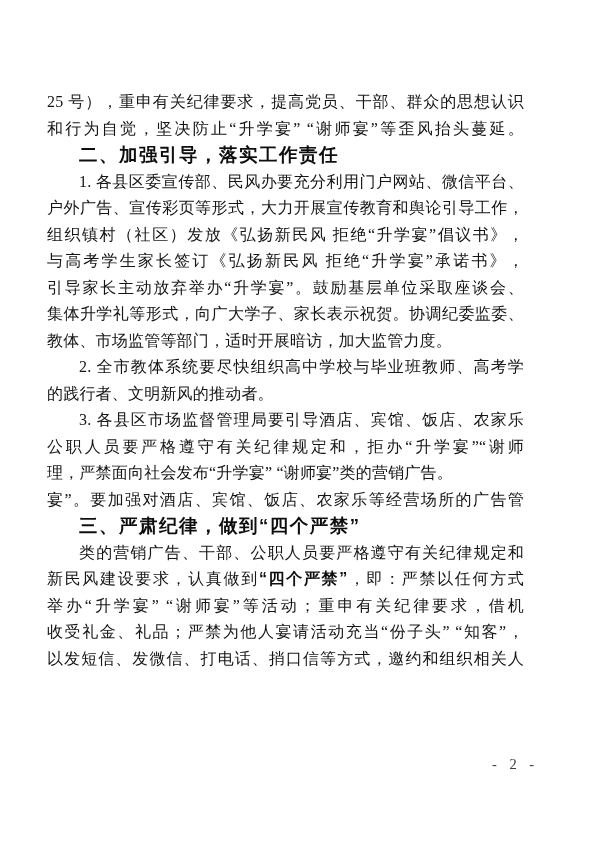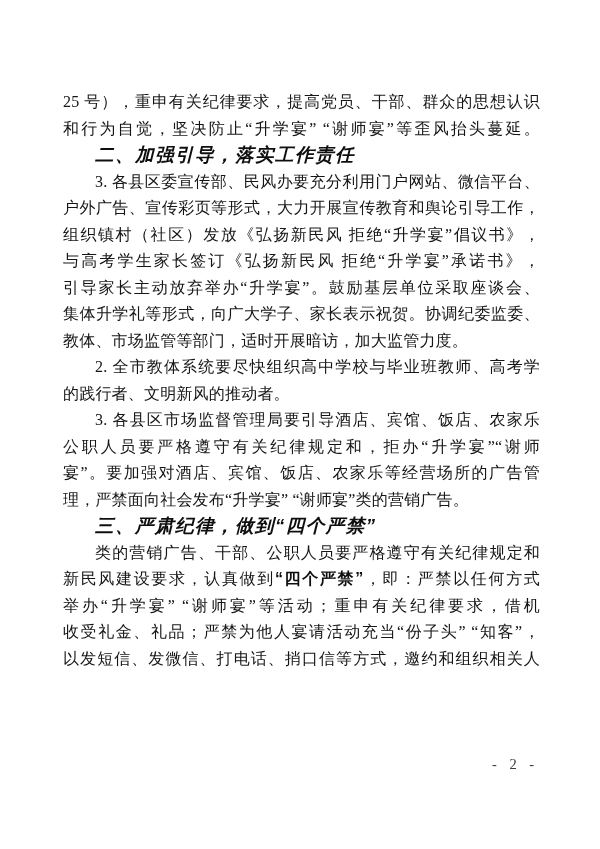--- a/index.html
+++ b/index.html
@@ -10,21 +10,21 @@
   }
   .page {
     position: relative;
     width: 600px; height: 849px;
     background: #ffffff;
     overflow: hidden;
     color: #151515;
   }
   .content {
     position: absolute;
-    left: 63px; top: 89px;
+    left: 47px; top: 89px;
     width: 477px;
   }
   .ln {
     font-size: 16px;
     line-height: 26.5px;
     height: 26.5px;
     letter-spacing: 0.2px;
   }
   
   .j {
@@ -32,21 +32,20 @@
     text-align-last: justify;
   }
   .indent { text-indent: 32px; }
   
   .h {
     font-family: "Liberation Sans", "DejaVu Sans", sans-serif;
     font-weight: 700;
     font-size: 18.5px;
     letter-spacing: 1.5px;
     color: #0e0e0e;
-    font-style: italic;
   }
   .b {
     font-family: "Liberation Sans", "DejaVu Sans", sans-serif;
     font-weight: 700;
     color: #0e0e0e;
   }
   .pagenum {
     position: absolute;
     top: 756px;
     left: 492px;
@@ -57,33 +56,33 @@
   }
 </style>
 </head>
 <body>
 
 <div class="page">
   <div class="content">
     <div class="ln j">25 号），重申有关纪律要求，提高党员、干部、群众的思想认识</div>
     <div class="ln j">和行为自觉，坚决防止“升学宴” “谢师宴”等歪风抬头蔓延。</div>
     <div class="ln h indent">二、加强引导，落实工作责任</div>
-    <div class="ln j indent">3. 各县区委宣传部、民风办要充分利用门户网站、微信平台、</div>
+    <div class="ln j indent">1. 各县区委宣传部、民风办要充分利用门户网站、微信平台、</div>
     <div class="ln j">户外广告、宣传彩页等形式，大力开展宣传教育和舆论引导工作，</div>
     <div class="ln j">组织镇村（社区）发放《弘扬新民风 拒绝“升学宴”倡议书》，</div>
     <div class="ln j">与高考学生家长签订《弘扬新民风 拒绝“升学宴”承诺书》，</div>
     <div class="ln j">引导家长主动放弃举办“升学宴”。鼓励基层单位采取座谈会、</div>
     <div class="ln j">集体升学礼等形式，向广大学子、家长表示祝贺。协调纪委监委、</div>
     <div class="ln">教体、市场监管等部门，适时开展暗访，加大监管力度。</div>
     <div class="ln j indent">2. 全市教体系统要尽快组织高中学校与毕业班教师、高考学</div>
     <div class="ln">的践行者、文明新风的推动者。</div>
     <div class="ln j indent">3. 各县区市场监督管理局要引导酒店、宾馆、饭店、农家乐</div>
     <div class="ln j">公职人员要严格遵守有关纪律规定和，拒办“升学宴”“谢师</div>
+    <div class="ln">理，严禁面向社会发布“升学宴” “谢师宴”类的营销广告。</div>
     <div class="ln j">宴”。要加强对酒店、宾馆、饭店、农家乐等经营场所的广告管</div>
-    <div class="ln">理，严禁面向社会发布“升学宴” “谢师宴”类的营销广告。</div>
     <div class="ln h indent">三、严肃纪律，做到“四个严禁”</div>
     <div class="ln j indent">类的营销广告、干部、公职人员要严格遵守有关纪律规定和</div>
     <div class="ln j"><span>新民风建设要求，认真做到</span><span class="b">“四个严禁”</span><span>，即：严禁以任何方式</span></div>
     <div class="ln j">举办“升学宴” “谢师宴”等活动；重申有关纪律要求，借机</div>
     <div class="ln j">收受礼金、礼品；严禁为他人宴请活动充当“份子头” “知客”，</div>
     <div class="ln j">以发短信、发微信、打电话、捎口信等方式，邀约和组织相关人</div>
   </div>
   <div class="pagenum">- 2 -</div>
 </div>
 

